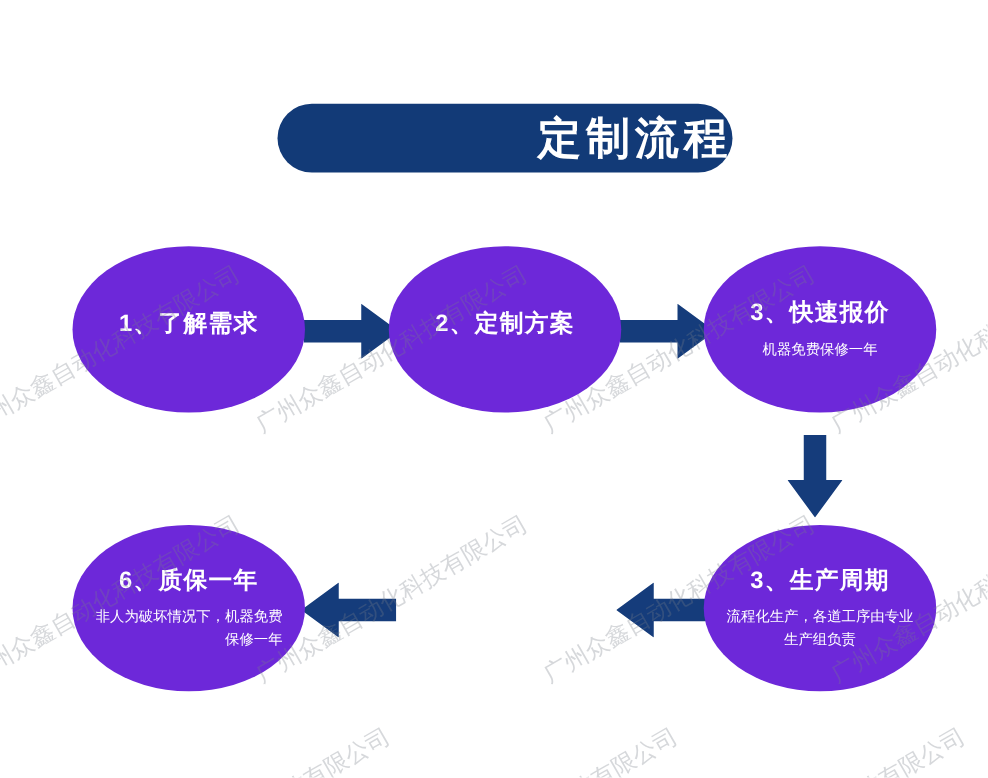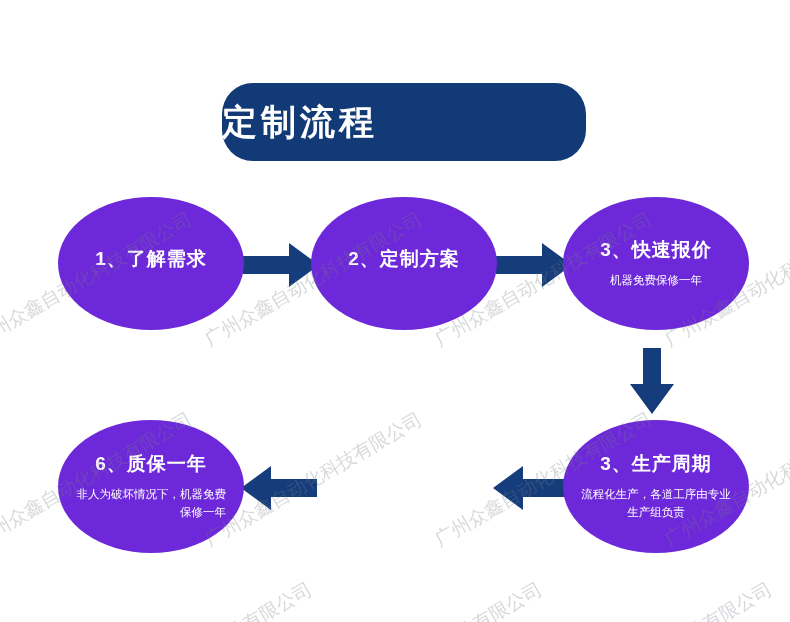--- a/index.html
+++ b/index.html
@@ -39,26 +39,26 @@
     transform-origin: left top;
     letter-spacing: 0px;
   }
 
   
   .title-box {
     position: absolute;
     left: 222px;
     top: 83px;
     width: 364px;
-    height: 78px;
+    height: 55px;
     background: #123a77;
     border-radius: 31px;
     display: flex;
     align-items: center;
-    justify-content: flex-start;
+    justify-content: flex-end;
     z-index: 3;
   }
   .title-text {
     color: #ffffff;
     font-size: 35px;
     font-weight: bold;
     letter-spacing: 4px;
   }
 
   

